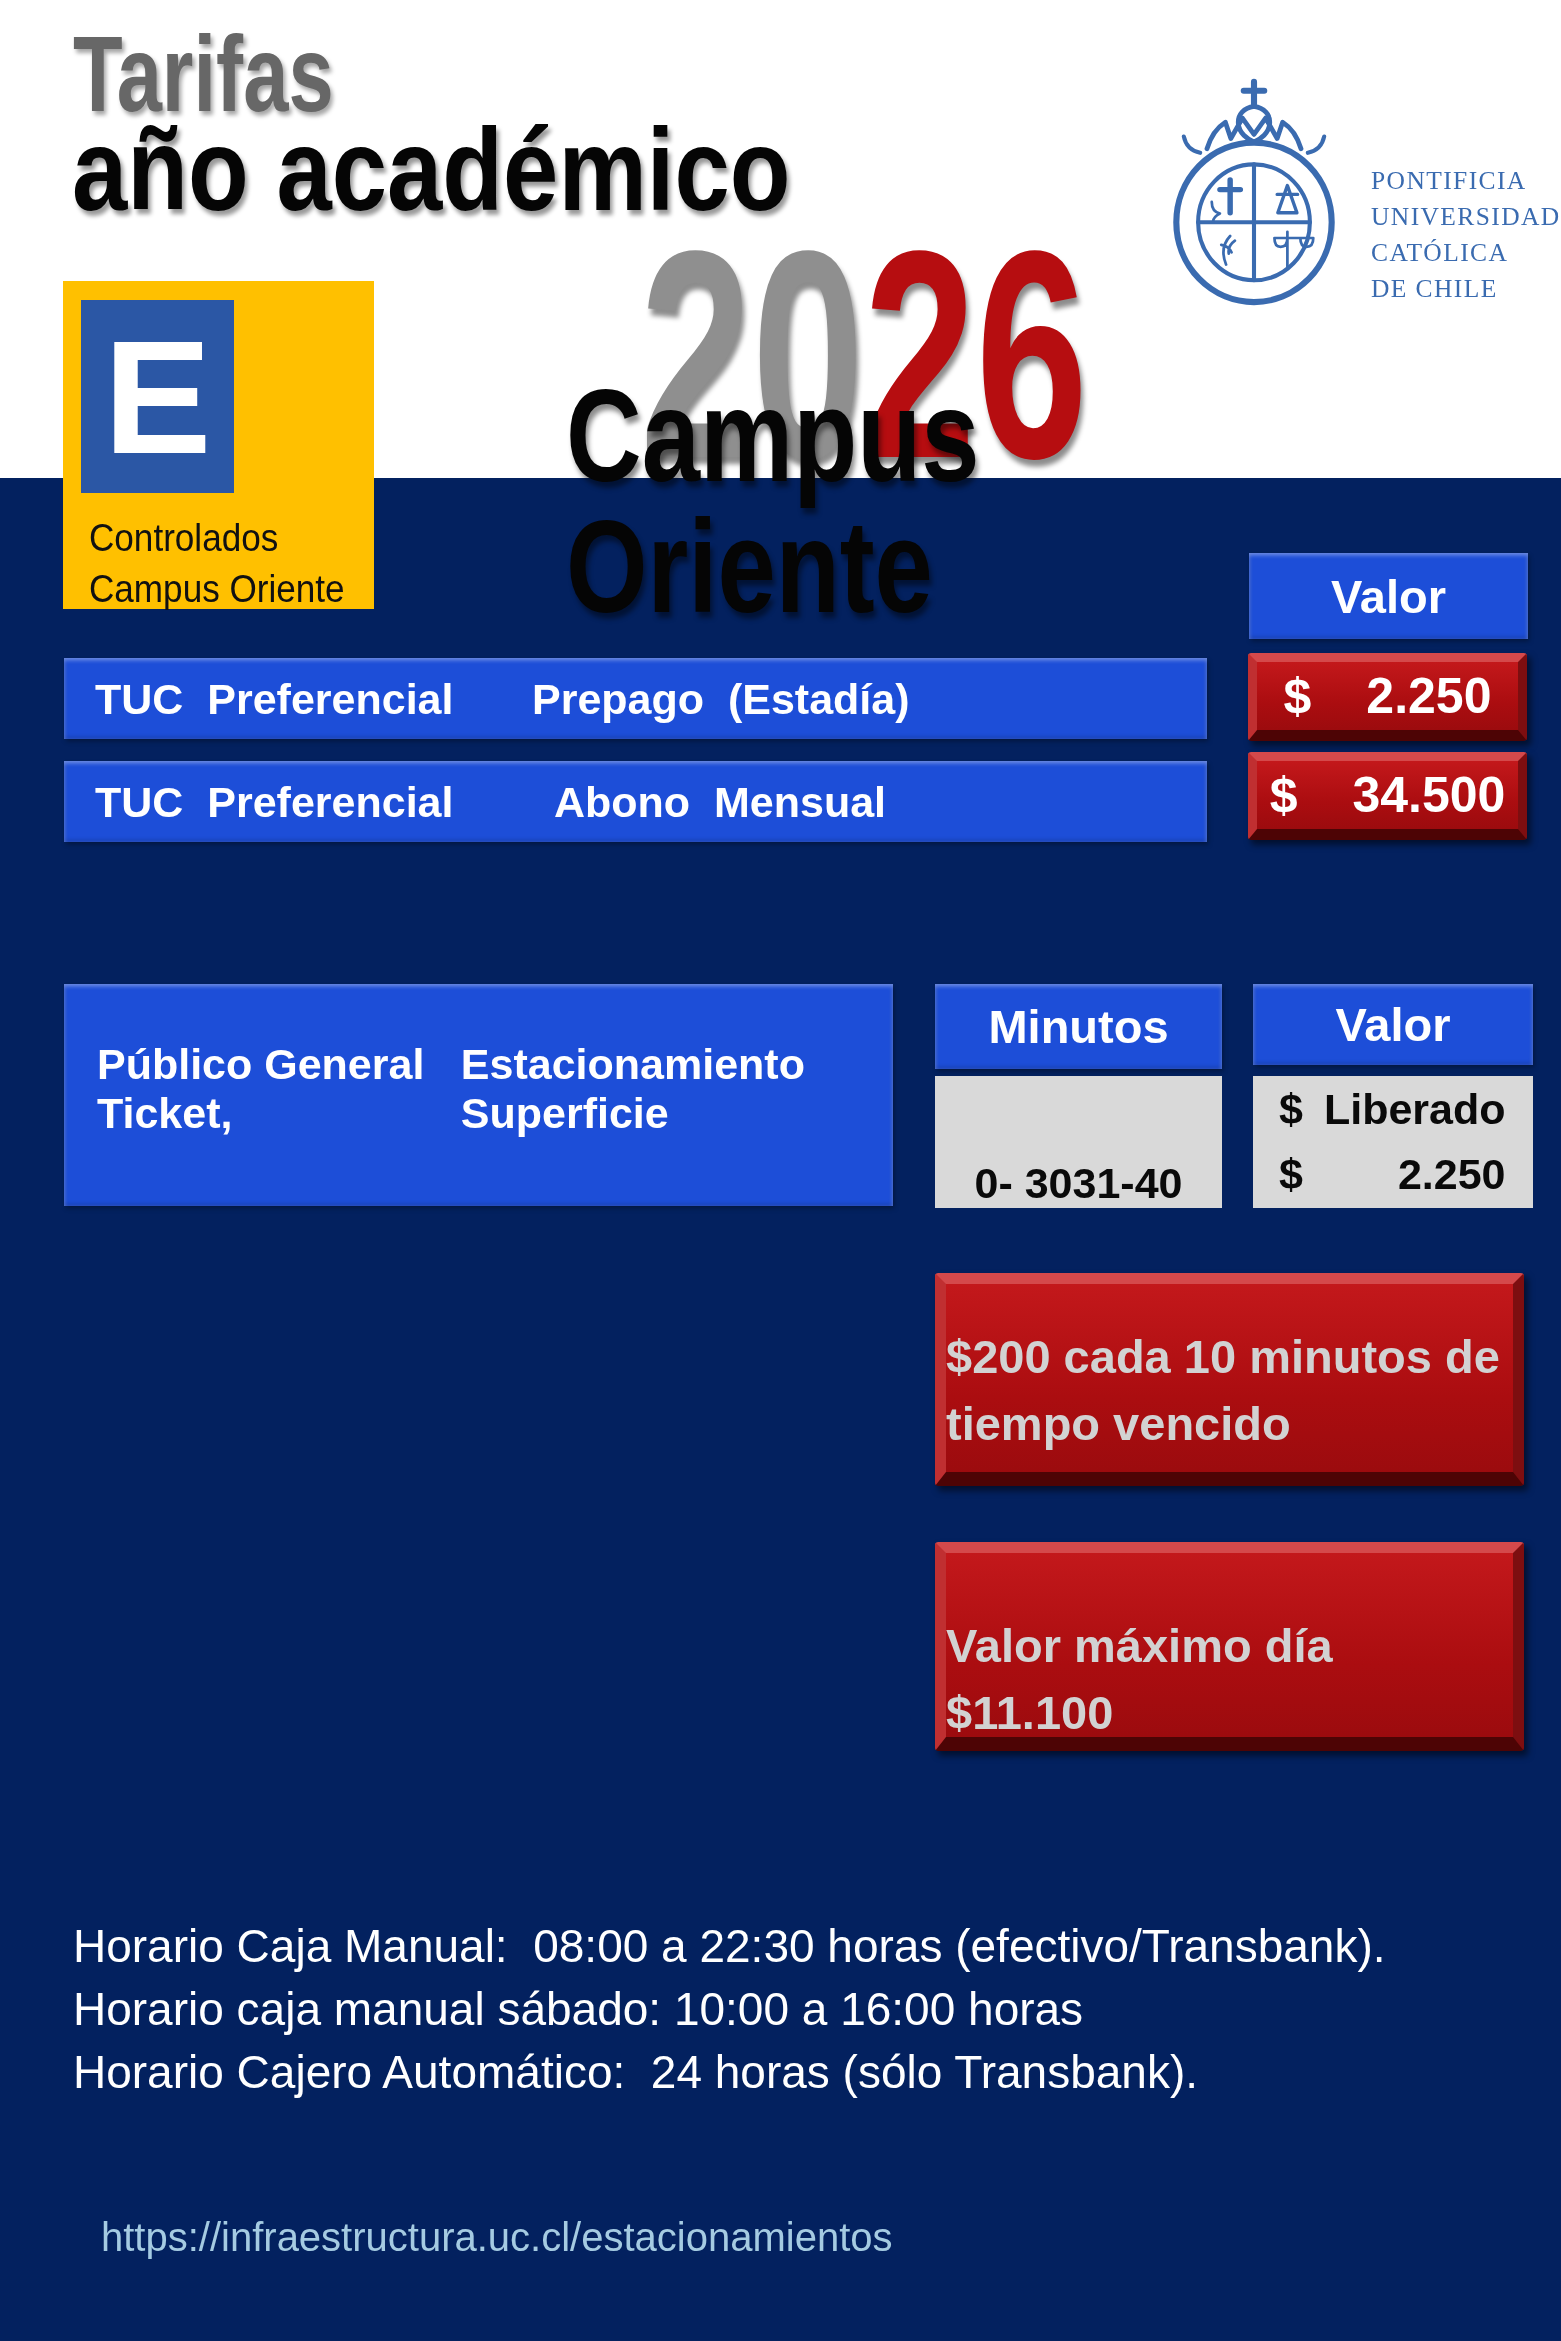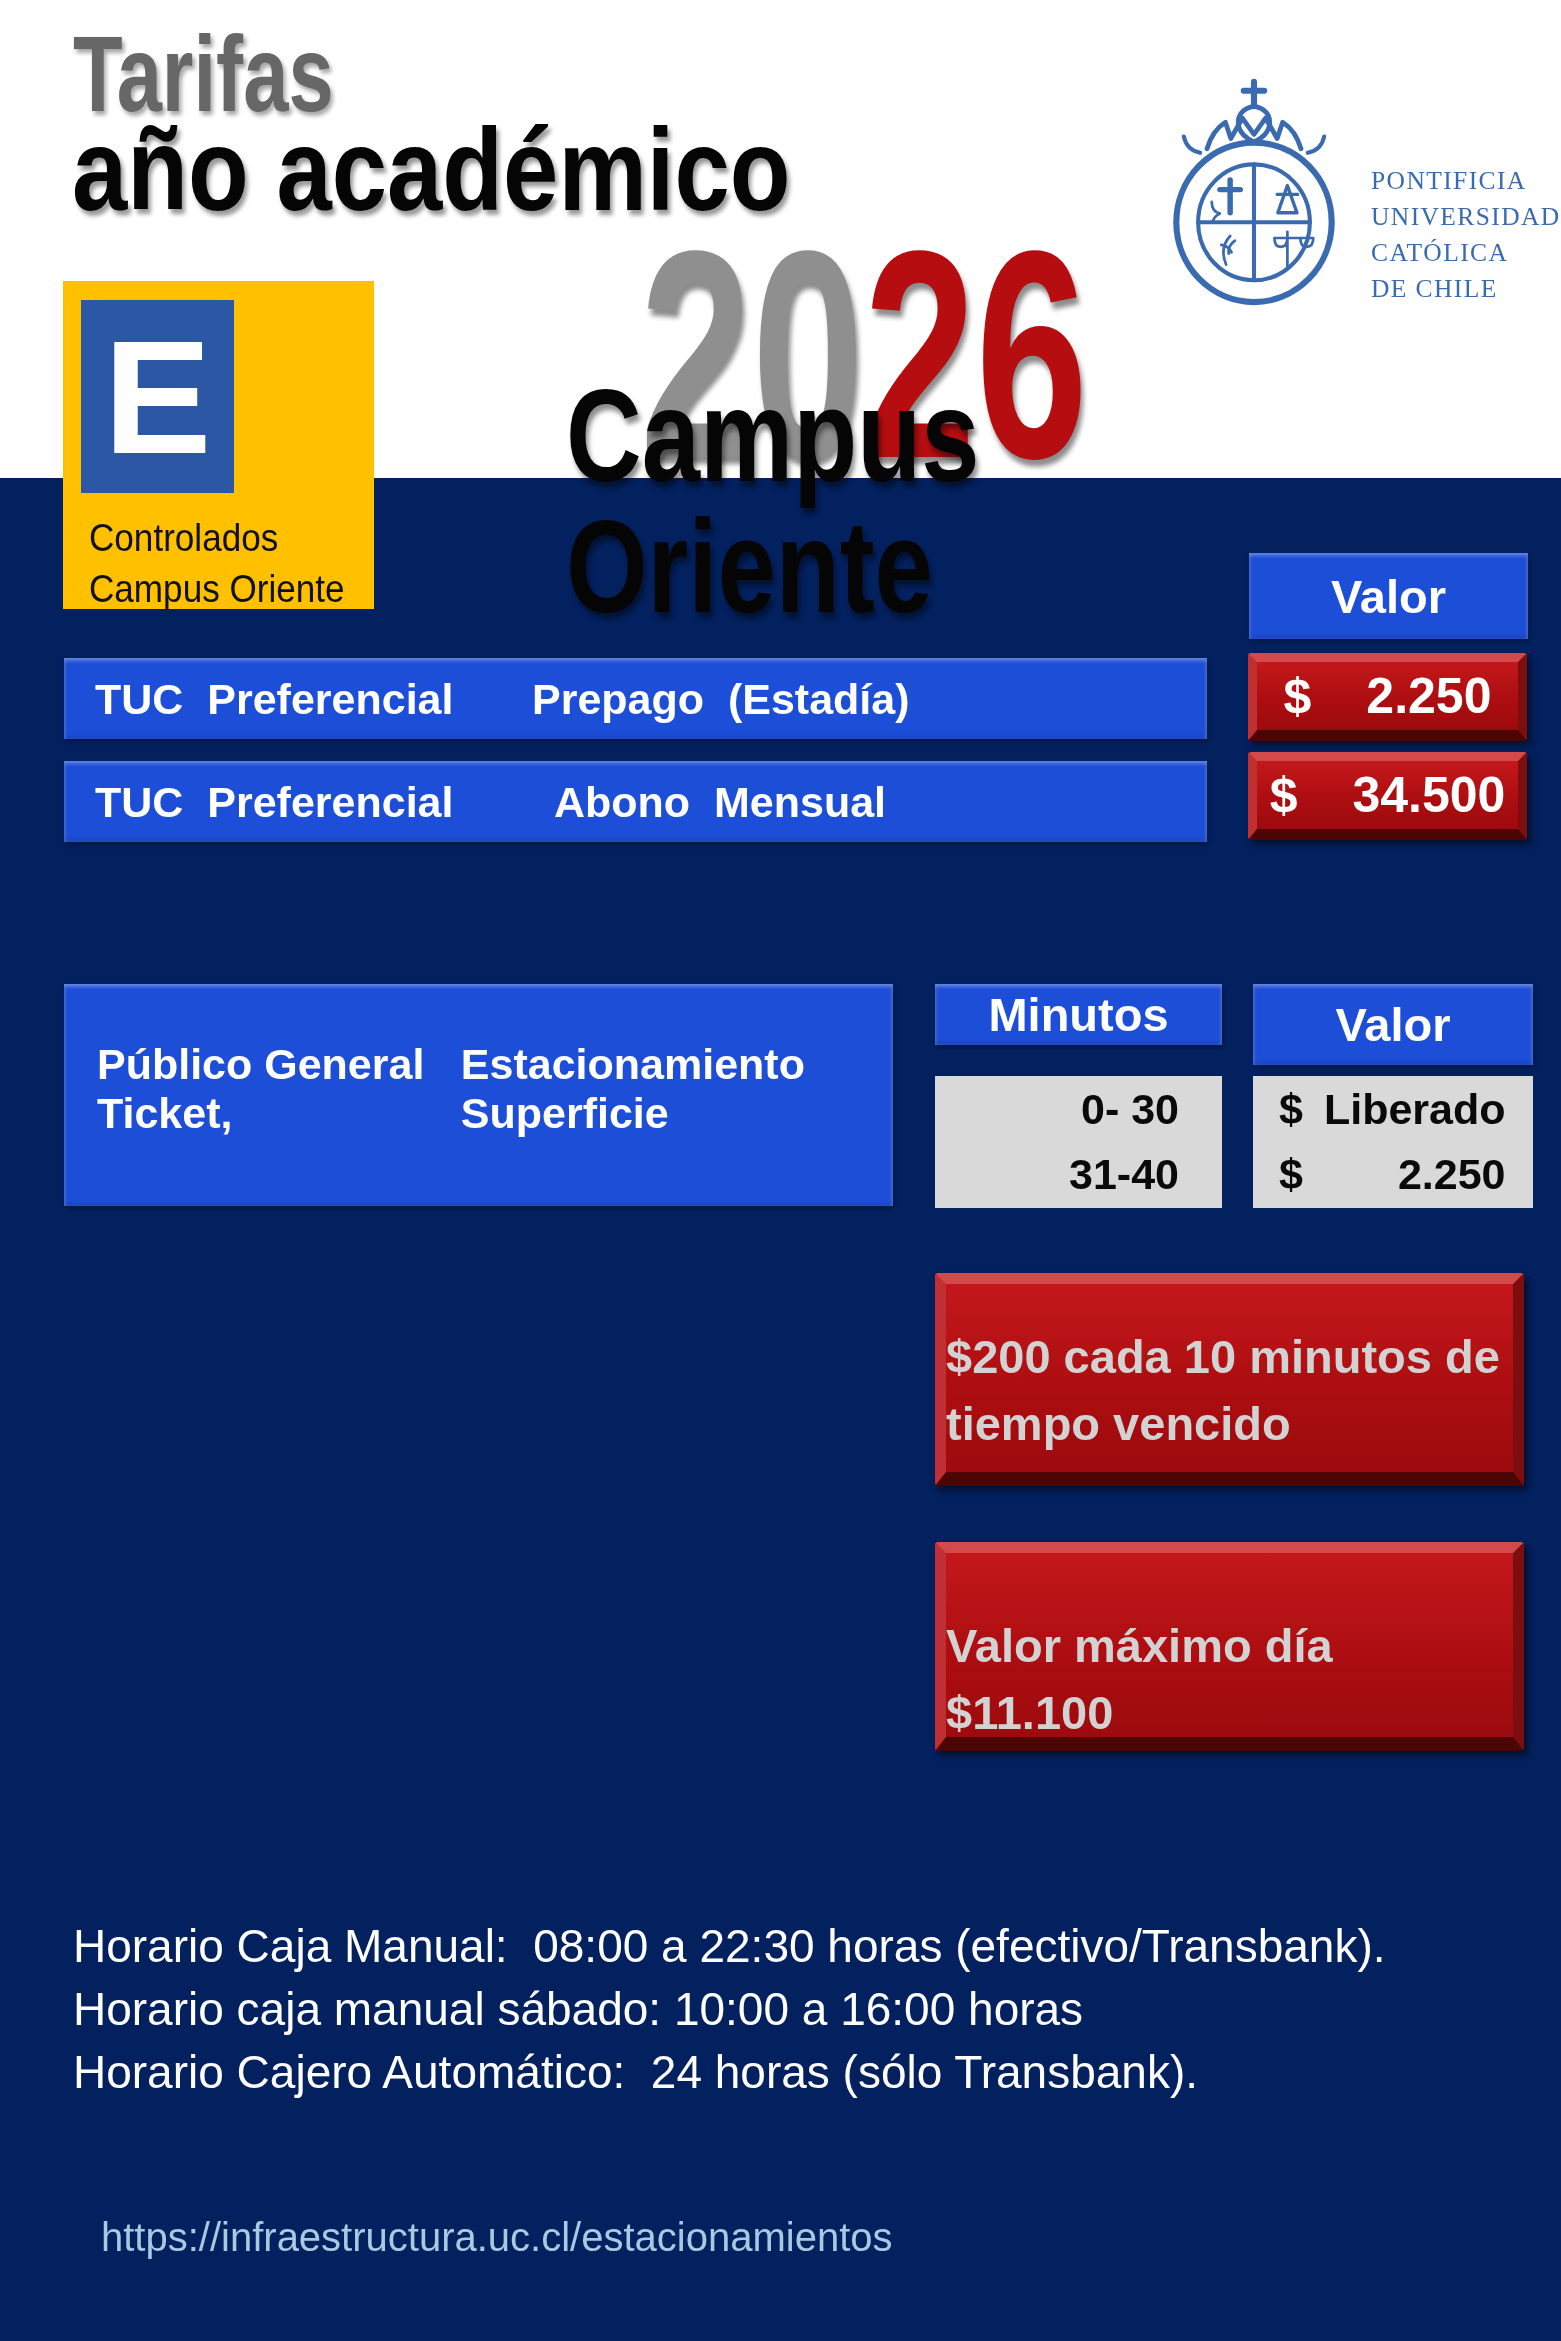--- a/index.html
+++ b/index.html
@@ -60,40 +60,40 @@
   }
 
   
   .blue3d {
     background:#1d4ed8;
     box-shadow:inset 0 2.1px 4.1px rgba(255,255,255,.4), inset 0 -2.1px 4.1px rgba(0,0,0,.18), 2.1px 2.8px 4.8px rgba(0,0,0,.35);
     color:#ffffff;
   }
   .hdr-blue { display:flex; align-items:center; justify-content:center; font-size:47px; font-weight:700; }
   .valor1-h   { left:1249px; top:553px;  width:279px; height:86px; }
-  .minutos-h  { left:935px; top:984px; width:287px; height:61px; }
+  .minutos-h  { left:935px; top:984px; width:287px; height:85px; }
   .valor2-h   { left:1253px; top:984px; width:280px; height:81px; }
 
   .bar { font-size:43px; font-weight:700; }
   .row-bar { height:81px; left:64px; width:1143px; }
   .row1 { top:658px; }
   .row2 { top:761px; }
   .row-bar .cat  { position:absolute; left:31px;  top:50%; transform:translateY(-50%); }
   .row-bar .mode { position:absolute; top:50%; transform:translateY(-50%); }
   .row1 .mode { left:468px; }
   .row2 .mode { left:490px; }
 
   .publico-box { left:64px; top:984px; width:829px; height:222px;
     display:flex; padding:56px 0 0 33px; row-gap:33px; }
 
   
   .graybox { background:#d9d9d9; color:#0a0a0a; font-weight:700; font-size:43px; }
   .minutos-g { left:935px; top:1076px; width:287px; height:132px;
-    display:flex; flex-direction:column; justify-content:center; align-items:flex-end;
-    padding-right:43px; row-gap:16.5px; }
+    display:flex; flex-direction:row; justify-content:center; align-items:flex-end;
+    row-gap:16.5px; }
   .valor-g { left:1253px; top:1076px; width:280px; height:132px;
     display:flex; flex-direction:column; justify-content:center; row-gap:16.5px;
     padding:0 27.5px 0 26px; }
   .valor-g .g-row { display:flex; justify-content:space-between; }
 
   
   .redbox {
     border-style:solid;
     border-color:#d4494b #7d0e10 #4d0405 #c02f31;
     background:linear-gradient(180deg,#c3181b 0%, #ab0d10 60%, #9c0b0e 100%);

